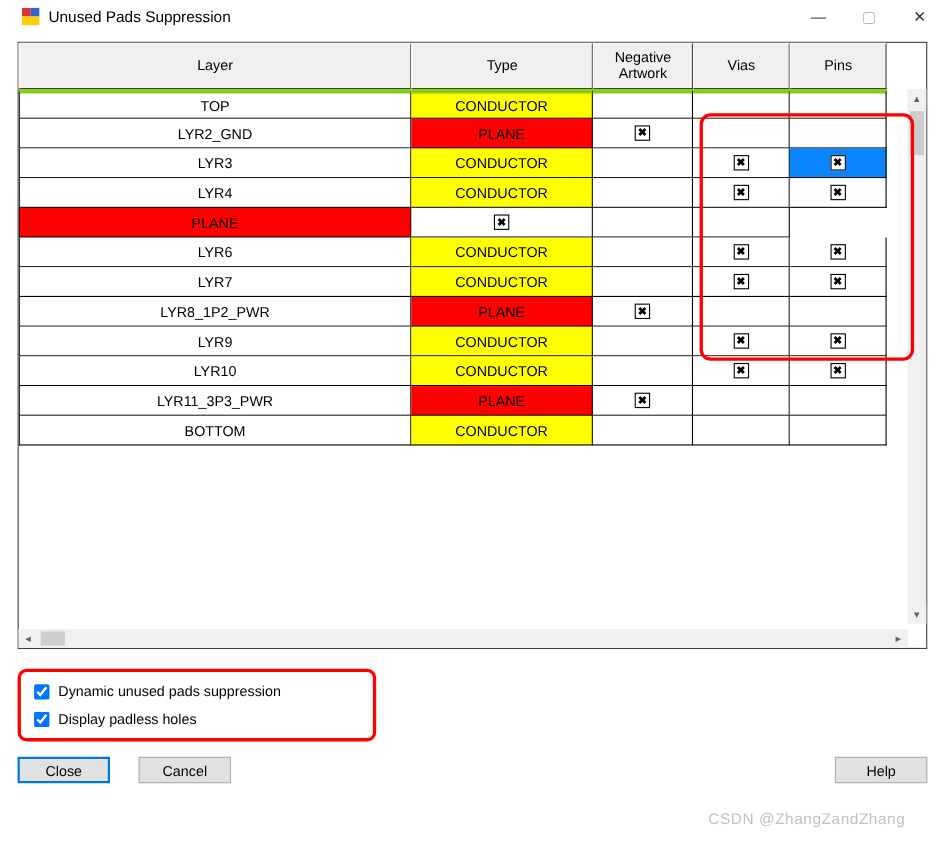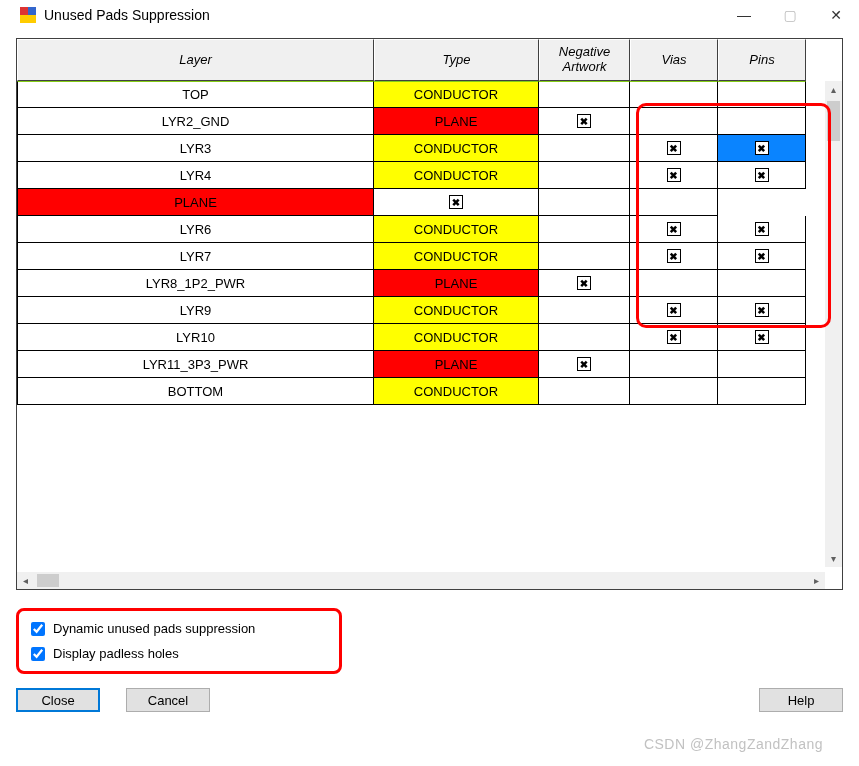--- a/index.html
+++ b/index.html
@@ -48,21 +48,20 @@
       background: #fff;
     }
 
     .grid-header, .grid-row {
       display: grid;
       grid-template-columns: 357px 165px 91px 88px 88px;
     }
 
     .grid-header {
       height: 42px;
-      font-style: italic;
     }
     .grid-header .hcell {
       border: 1px solid #808080;
       border-right: 1px solid #404040;
       border-bottom: 1px solid #404040;
       border-top: 1px solid #fff;
       border-left: 1px solid #fff;
       background: #f0f0f0;
       display: flex;
       align-items: center;
@@ -83,21 +82,21 @@
     .grid-row .cell {
       border-right: 1px solid #000;
       border-bottom: 1px solid #000;
       display: flex;
       align-items: center;
       justify-content: center;
       font-size: 13px;
       background: #fff;
     }
     .grid-row .cell:first-child { border-left: 1px solid #000; }
-    .grid-row:first-child .cell { border-top: 1px solid #84cc16; }
+    .grid-row:first-child .cell { border-top: 4px solid #84cc16; }
 
     .type-conductor { background: #ffff00 !important; color: #000; font-size: 13px; }
     .type-plane { background: #ff0000 !important; color: #000; font-size: 13px; }
 
     .chk {
       width: 14px; height: 14px;
       border: 1px solid #000;
       display: flex; align-items: center; justify-content: center;
       font-size: 10px; font-weight: bold;
       background: #fff;

